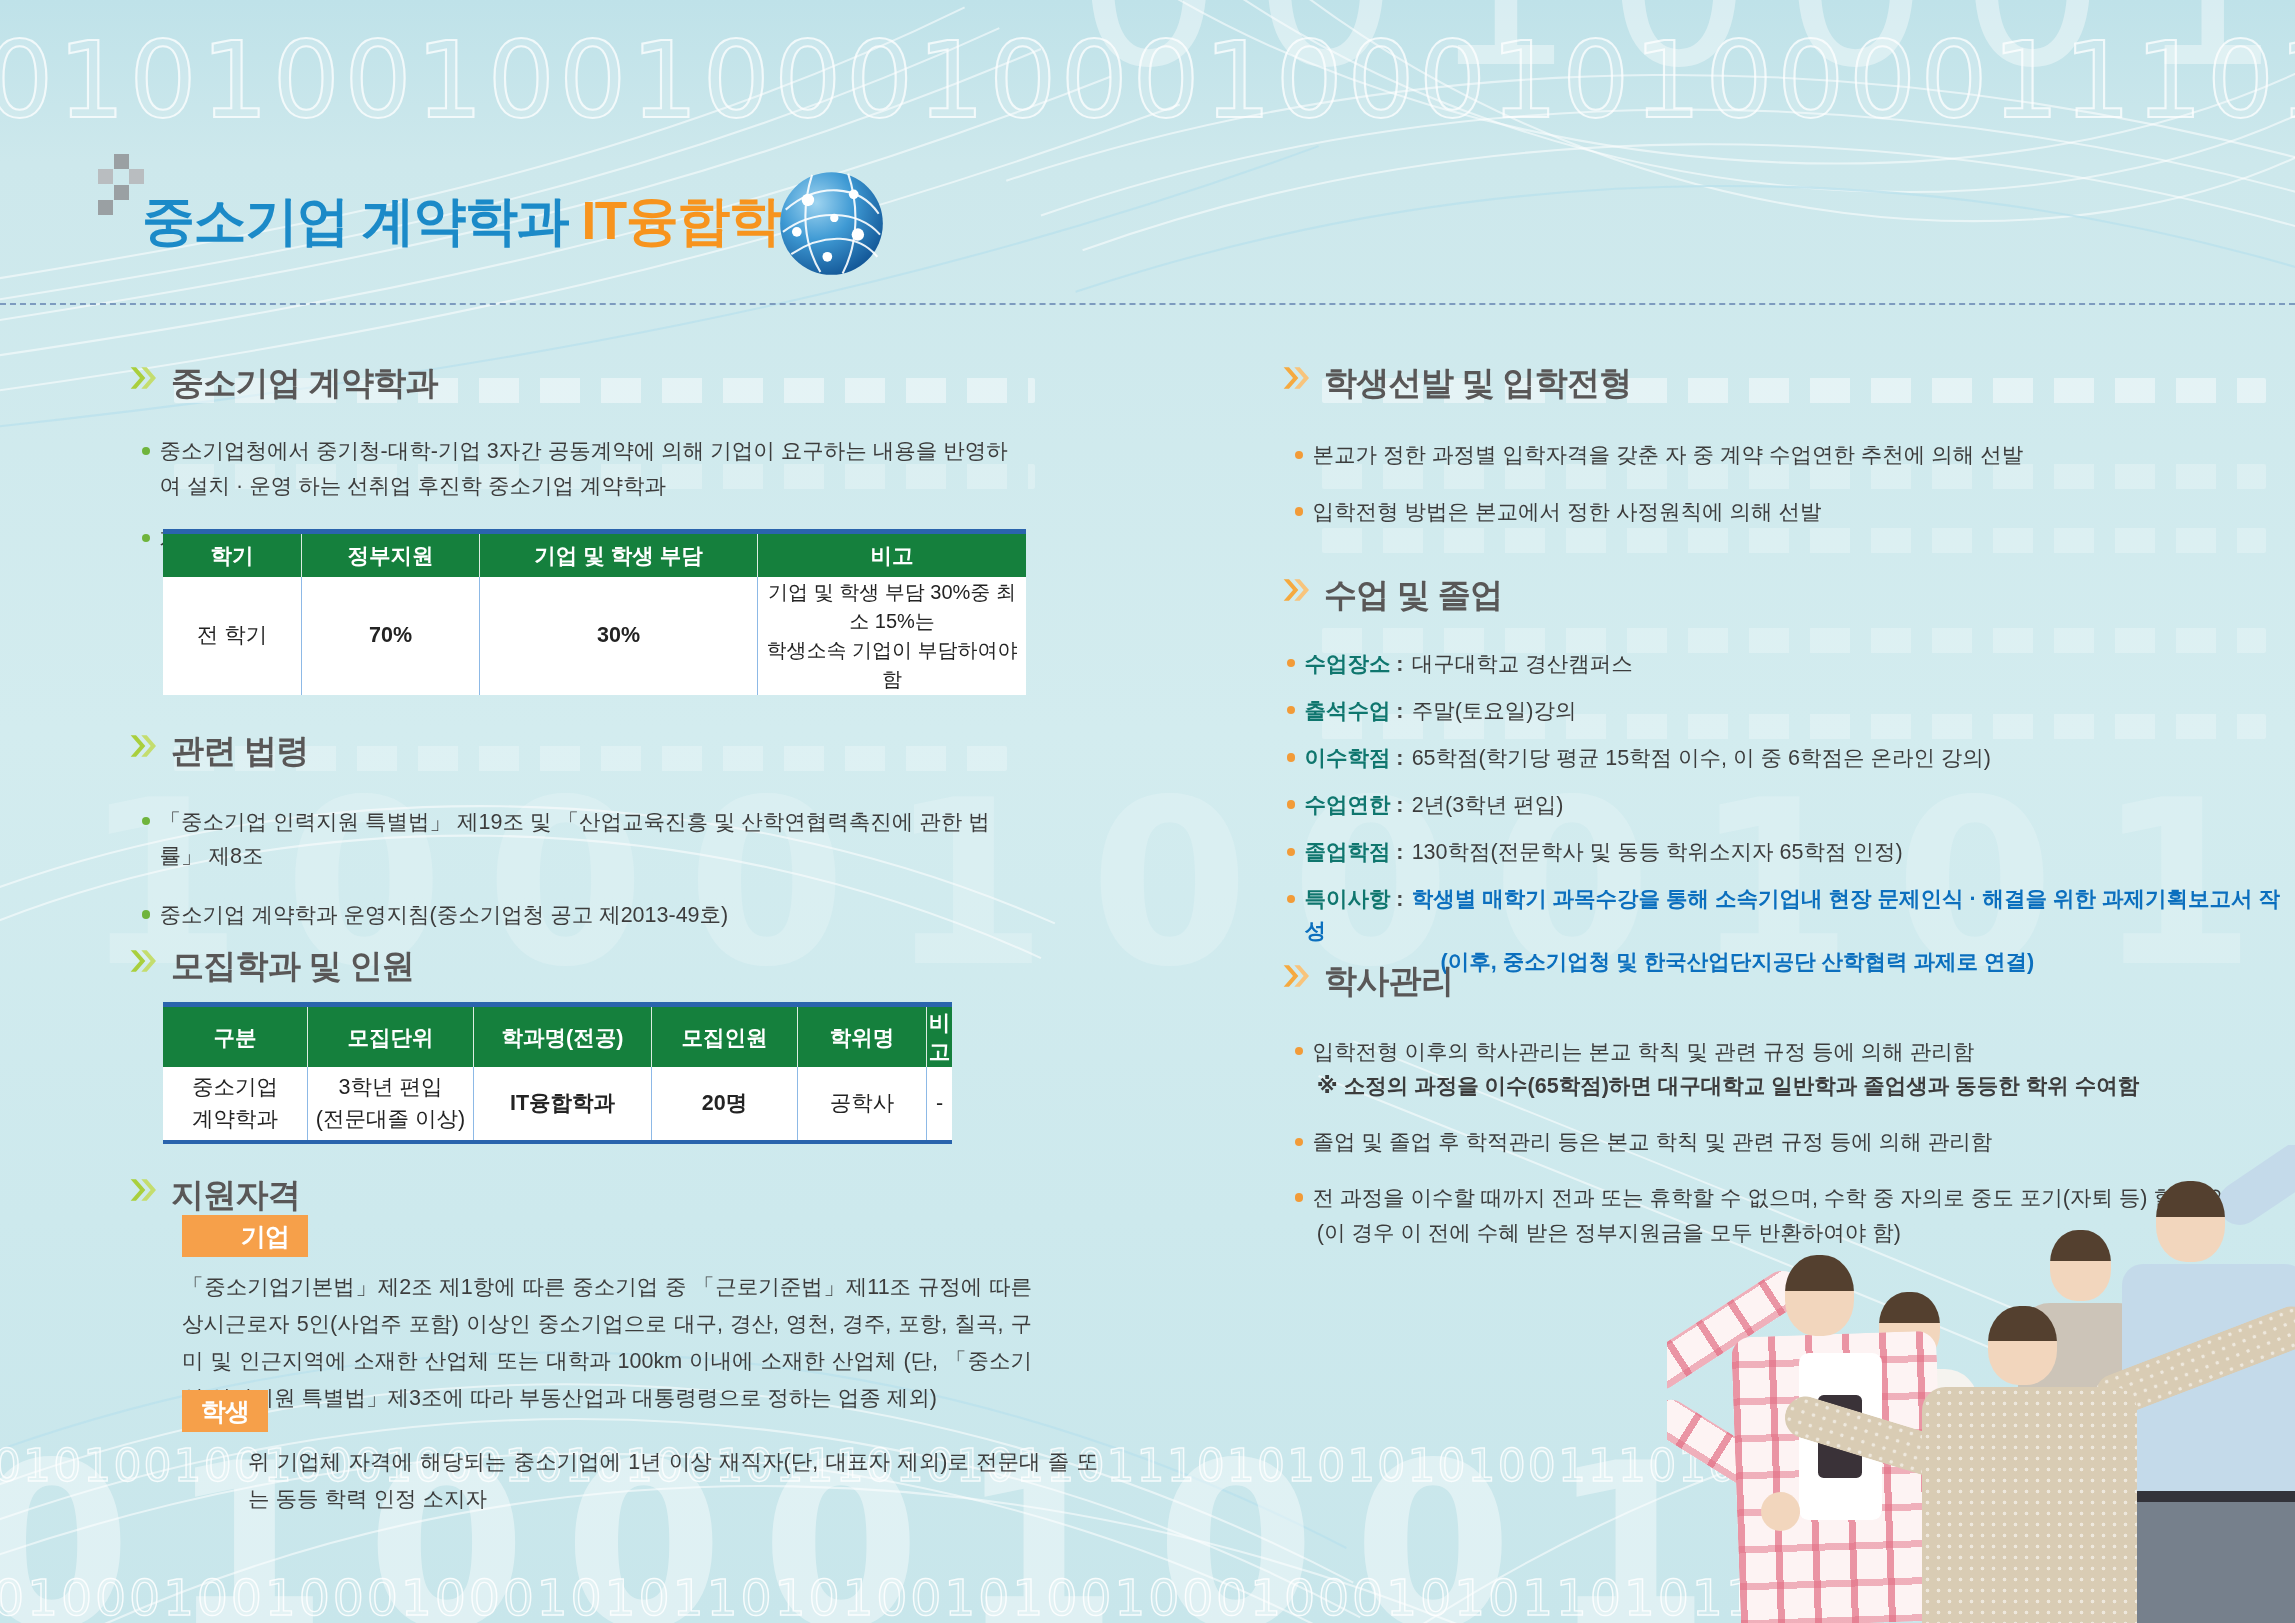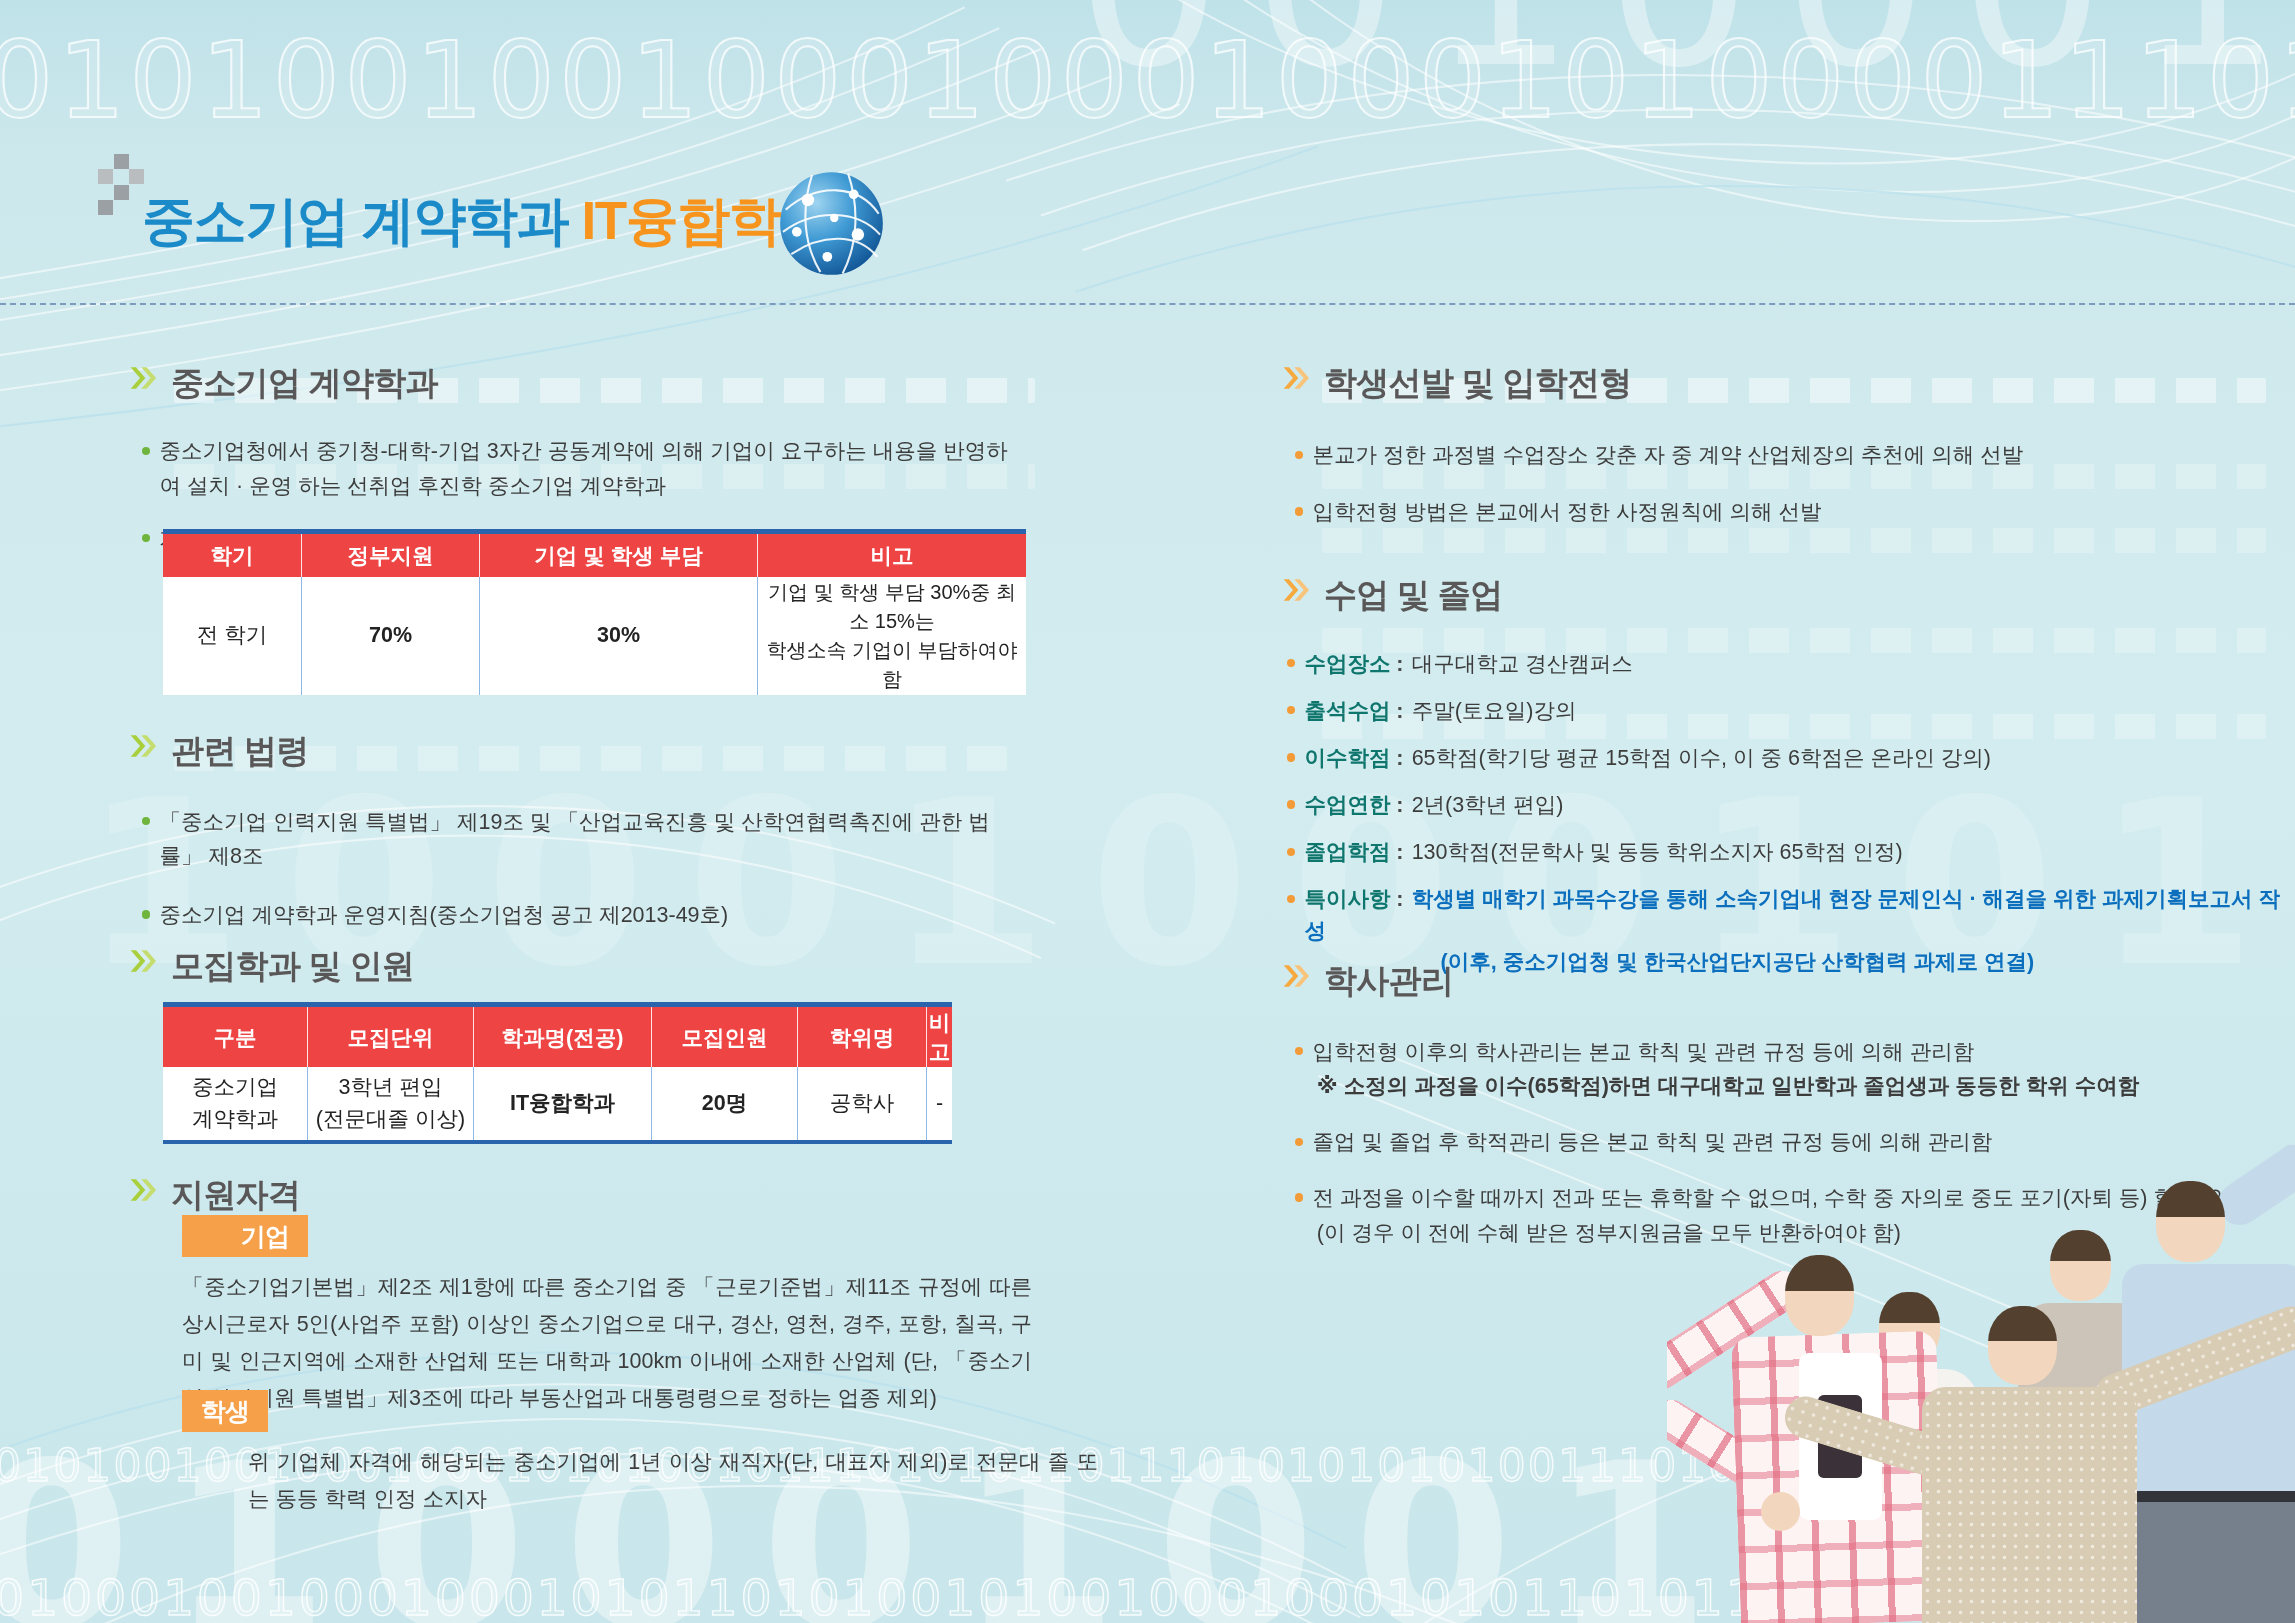--- a/index.html
+++ b/index.html
@@ -40,21 +40,21 @@
   .sec-head svg{margin-top:1.4px;flex:0 0 auto;}
   .bullets{margin:8px;padding:0;list-style:none;font-size:21.5px;line-height:1.62;color:#3c3c3c;}
   .bullets li{position:relative;padding-left:23.6px;margin-bottom:18px;}
   .bullets li .dot{position:absolute;left:5.6px;top:12.5px;width:8.3px;height:8.3px;border-radius:50%;}
   .dot-green{background:#6fb43c;}
   .dot-orange{background:#f29b38;}
   .sub-line{display:block;}
   
   .tbl-wrap{position:absolute;z-index:2;border-top:5.6px solid #2a64ad;border-bottom:4.2px solid #2a64ad;background:#fff;}
   table{border-collapse:separate;border-spacing:0;width:100%;height:100%;table-layout:fixed;}
-  th{background:#ef4444;color:#fff;font-size:21.5px;font-weight:bold;border-right:1.4px solid rgba(255,255,255,.85);margin-left:46px;}
+  th{background:#15803d;color:#fff;font-size:21.5px;font-weight:bold;border-right:1.4px solid rgba(255,255,255,.85);margin-left:46px;}
   th:last-child{border-right:none;}
   td{background:#fff;color:#232323;font-size:21.5px;text-align:center;border-right:1.4px solid #8db9e6;line-height:1.45;}
   td:last-child{border-right:none;}
   .b{font-weight:bold;}
   
   .badge{position:absolute;z-index:2;width:86px;height:42px;background:#f6a04a;color:#fff;
     font-size:25px;font-weight:bold;display:flex;align-items:center;justify-content:center;letter-spacing:-0.7px;}
   .para{position:absolute;z-index:2;font-size:21.5px;line-height:1.72;color:#3c3c3c;text-align:justify;}
   
   .kv-list{display:flex;flex-direction:column;gap:16px;font-size:21.5px;color:#3c3c3c;}
@@ -326,21 +326,21 @@
       <g fill="#f5a93f">
         <path d="M2 4 L9 12 L2 20 L6 20 L13 12 L6 4 Z"></path>
         <path d="M10 4 L17 12 L10 20 L14 20 L21 12 L14 4 Z" fill="#f8c47c"></path>
       </g>
     </svg>
     <span>학생선발 및 입학전형</span>
   </div>
   <ul class="bullets" style="margin-top:32px;width:986px;">
     <li style="margin-bottom:22px;">
       <span class="dot dot-orange"></span>
-      <span>본교가 정한 과정별 수업장소 갖춘 자 중 계약 산업체장의 추천에 의해 선발</span>
+      <span>본교가 정한 과정별 입학자격을 갖춘 자 중 계약 수업연한 추천에 의해 선발</span>
     </li>
     <li>
       <span class="dot dot-orange"></span>
       <span>입학전형 방법은 본교에서 정한 사정원칙에 의해 선발</span>
     </li>
   </ul>
 </div>
 
 <div class="sec" style="left:1281px;top:573px;width:1013px;">
   <div class="sec-head">

